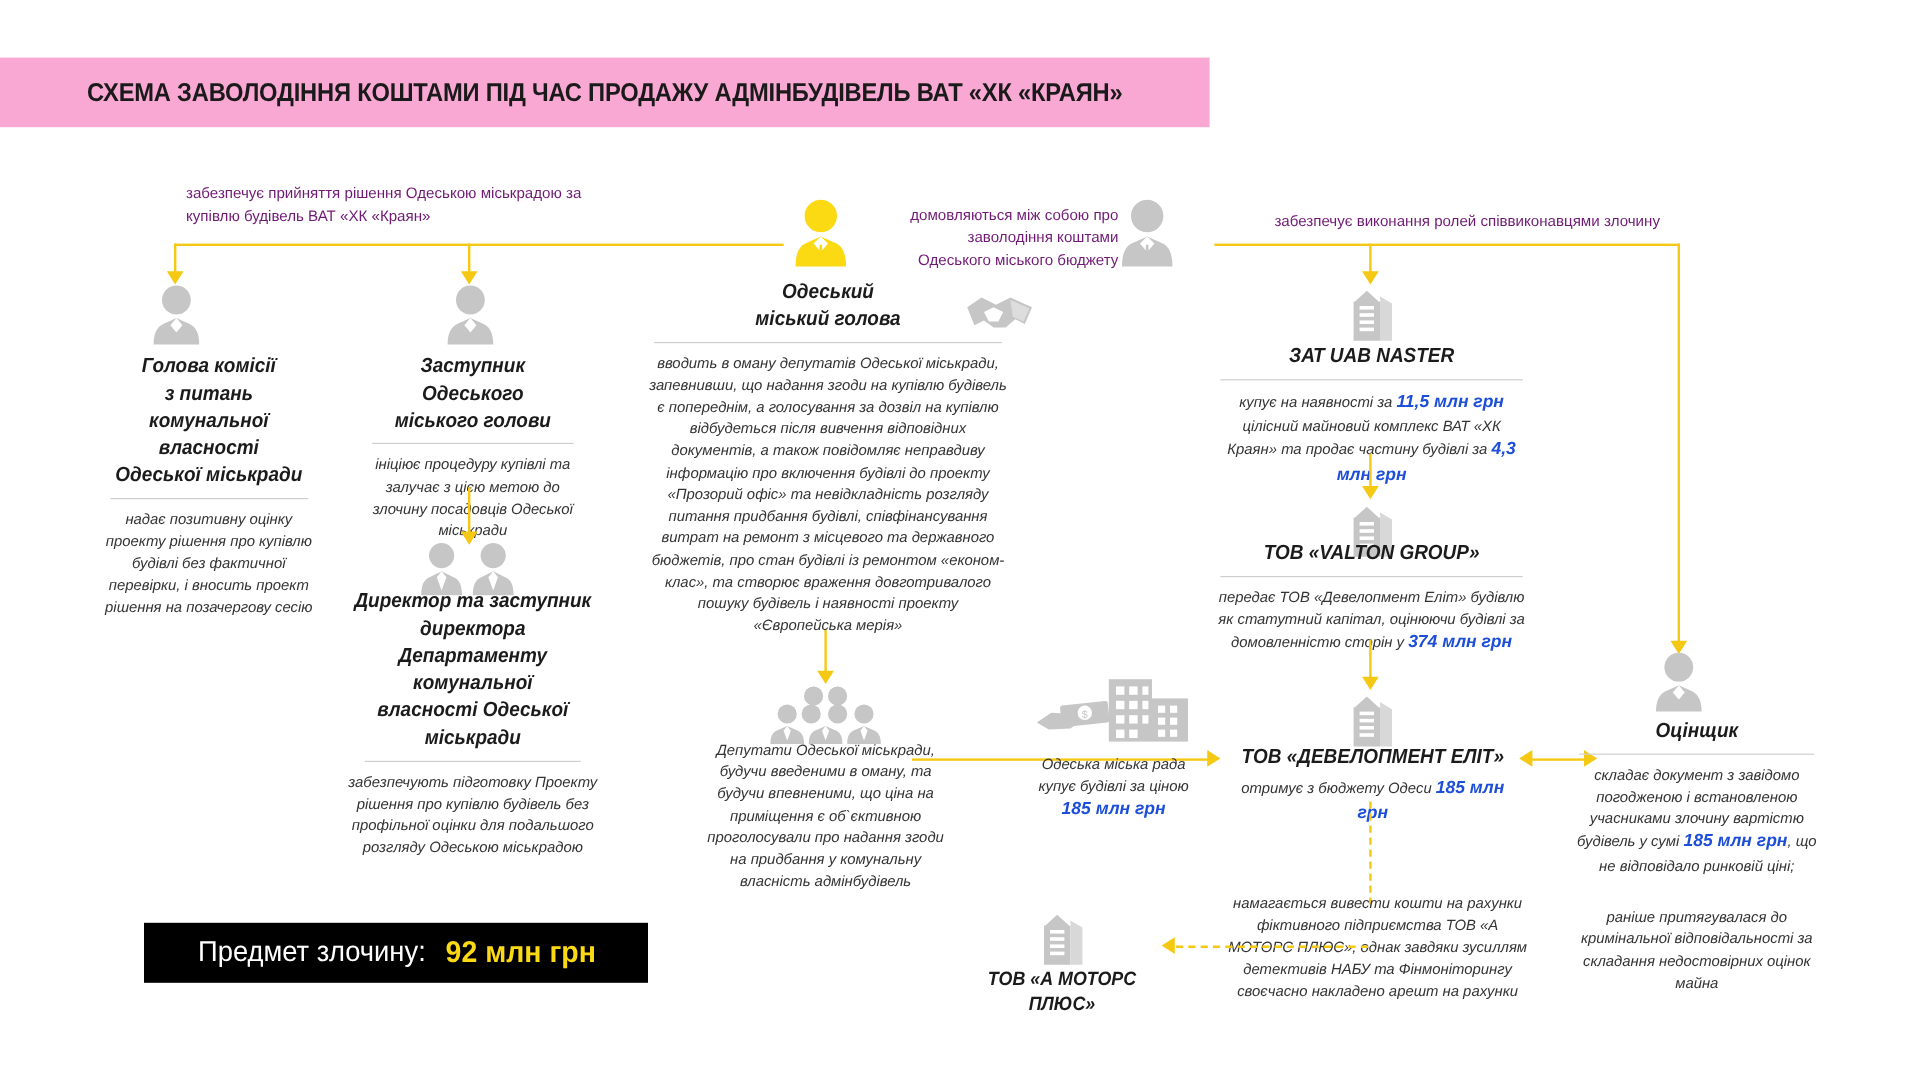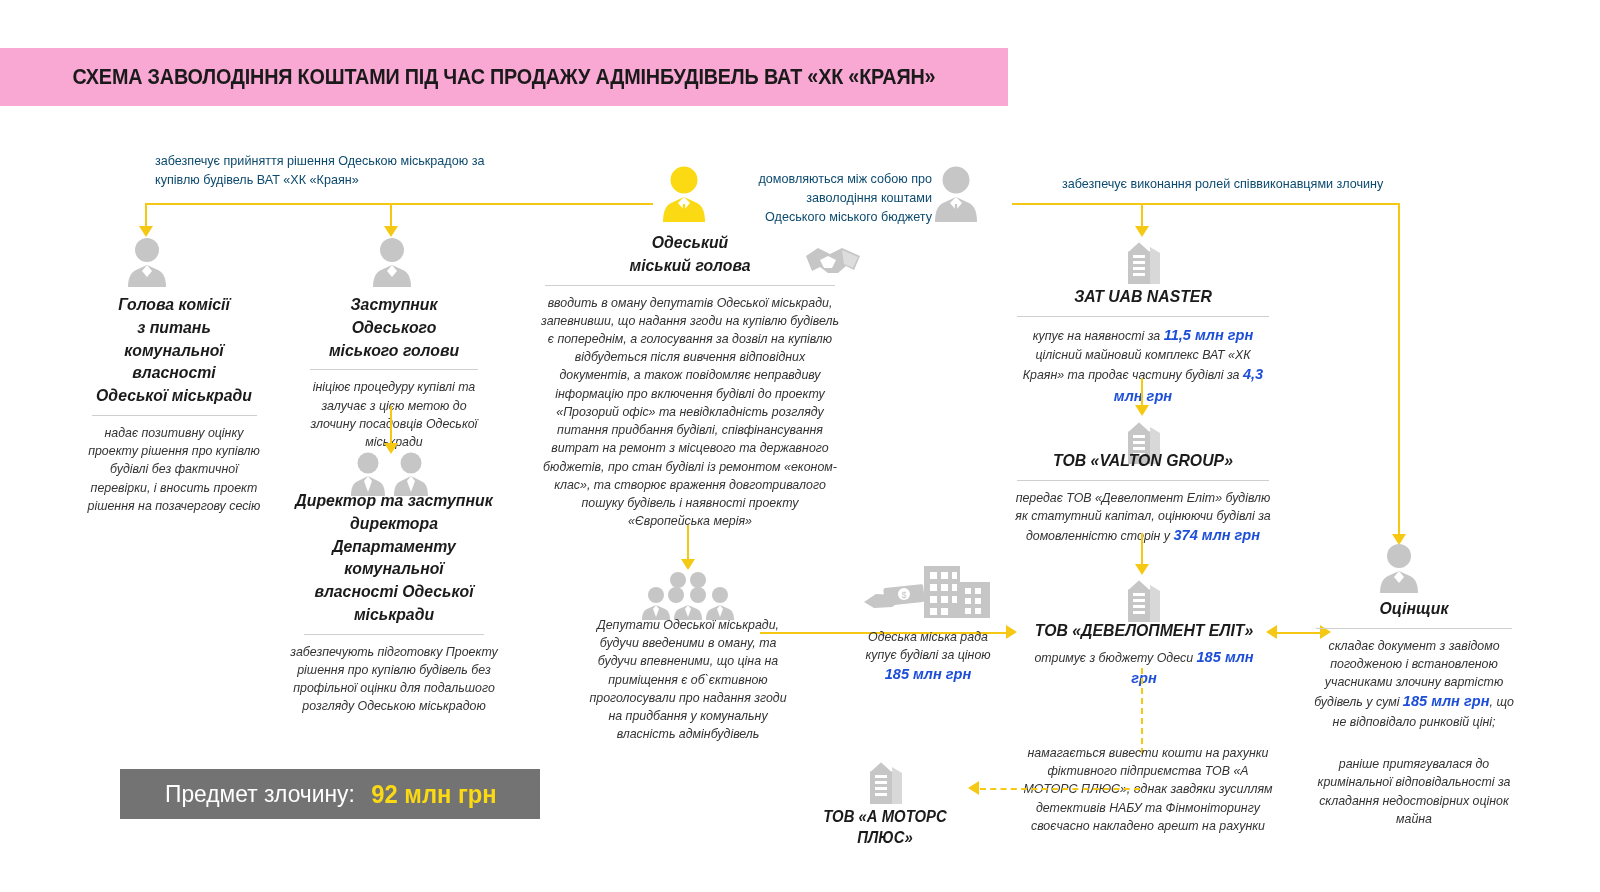--- a/index.html
+++ b/index.html
@@ -39,21 +39,21 @@
   .node-title.sm { font-size: 16px; }
   .rule {
     height: 1px; background: #cfcfcf; margin: 7px auto 8px auto;
   }
   .node-desc {
     font-size: 12.4px; color: #333333; text-align: center;
     line-height: 1.47; font-weight: 400;
   }
   .node-desc b { font-weight: bold; color: #1d4ed8; font-size: 14.6px; }
   .flow-label {
-    position: absolute; font-size: 12.6px; color: #0c4a6e; line-height: 1.5;
+    position: absolute; font-size: 12.6px; color: #701a75; line-height: 1.5;
   }
 
   
   .hline { position: absolute; background: #F5C913; height: 2px; }
   .vline { position: absolute; background: #F5C913; width: 2px; }
   .arrow-down {
     position: absolute; width: 0; height: 0;
     border-left: 7px solid transparent;
     border-right: 7px solid transparent;
     border-top: 11px solid #F5C913;
@@ -80,21 +80,21 @@
   }
 
   
   .icon { position: absolute; }
   .icon svg { display: block; }
 
   
   .bottom-banner {
     position: absolute; left: 120px; top: 769px;
     width: 420px; height: 50px;
-    background: #737373;
+    background: #000000;
     display: flex; align-items: center; justify-content: center;
     gap: 8px;
   }
   .bottom-banner .bb-label {
     font-size: 24px; color: #ffffff; font-weight: 400;
     transform: scaleX(0.95);
   }
   .bottom-banner .bb-value {
     font-size: 25px; color: #FBD913; font-weight: bold;
     transform: scaleX(0.95);

